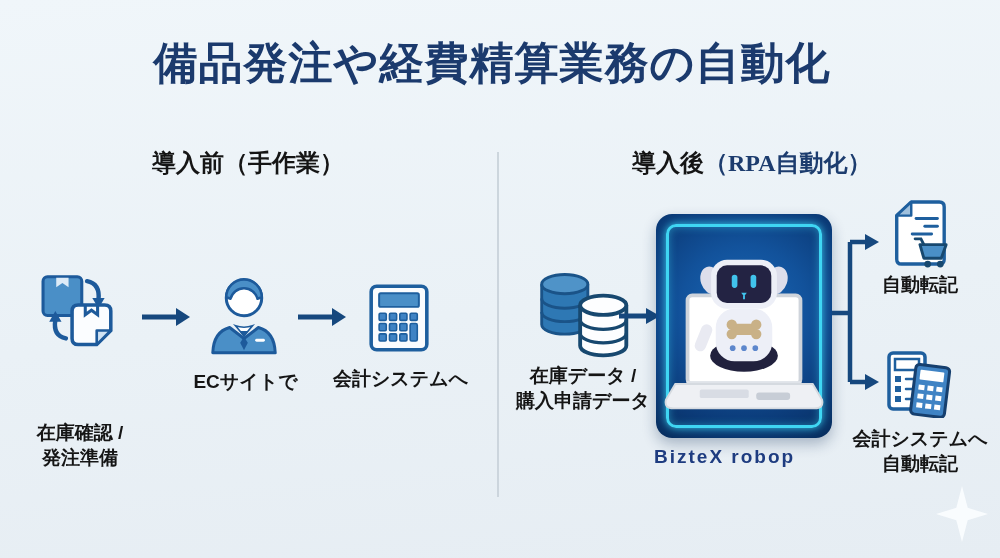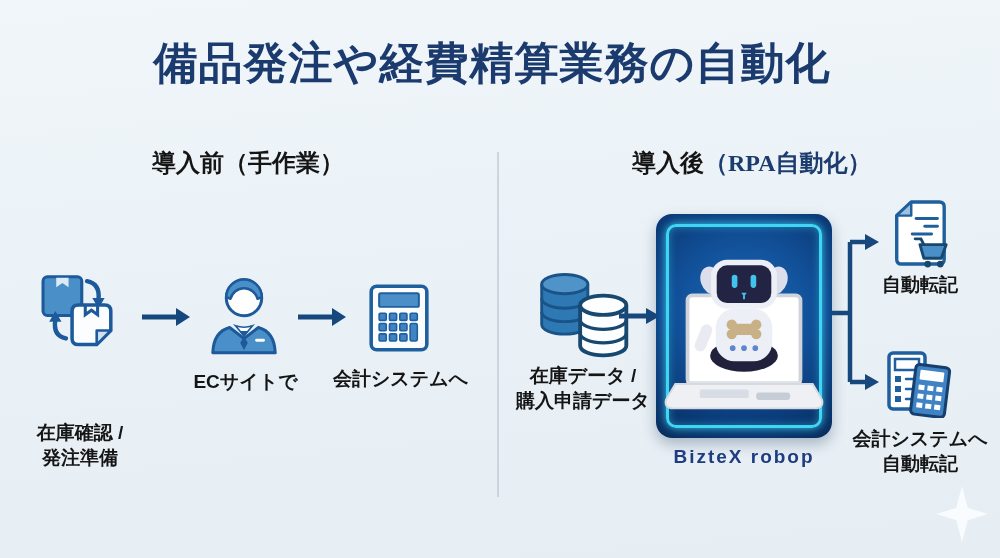--- a/index.html
+++ b/index.html
@@ -26,21 +26,21 @@
   .panel{
     left:656px; top:214px; width:176px; height:224px; border-radius:16px;
     background:radial-gradient(90% 70% at 50% 42%, #1a67b6 0%, #12529b 40%, #0b3a77 75%, #082c5b 100%);
     box-shadow:0 6px 14px rgba(15,45,85,.3);
   }
   .panel-border{
     position:absolute; inset:10px; border:3px solid #3fd6f3; border-radius:10px;
     box-shadow:0 0 9px rgba(63,214,243,.9), inset 0 0 9px rgba(63,214,243,.45);
   }
   .robot-brand{
-    left:654px; top:446px; width:180px; text-align:center;
+    left:654px; top:446px; width:180px; 
     font-size:19px; font-weight:800; color:#1e3c80; letter-spacing:2px; white-space:nowrap;
   }
   .sparkle{
     left:936px; top:486px; width:52px; height:56px; background:#fbfdff; opacity:.9;
     clip-path:polygon(50% 0%, 61% 39%, 100% 50%, 61% 61%, 50% 100%, 39% 61%, 0% 50%, 39% 39%);
   }
 </style>
 </head>
 <body>
 

